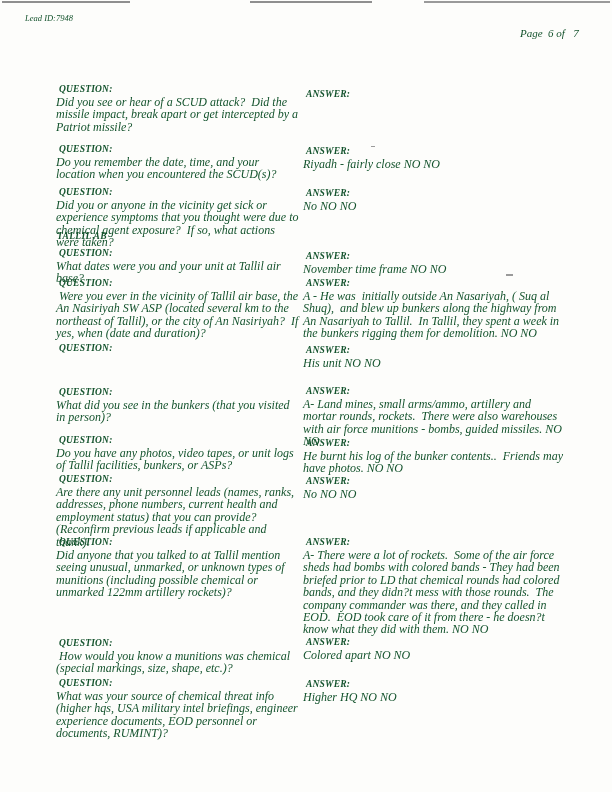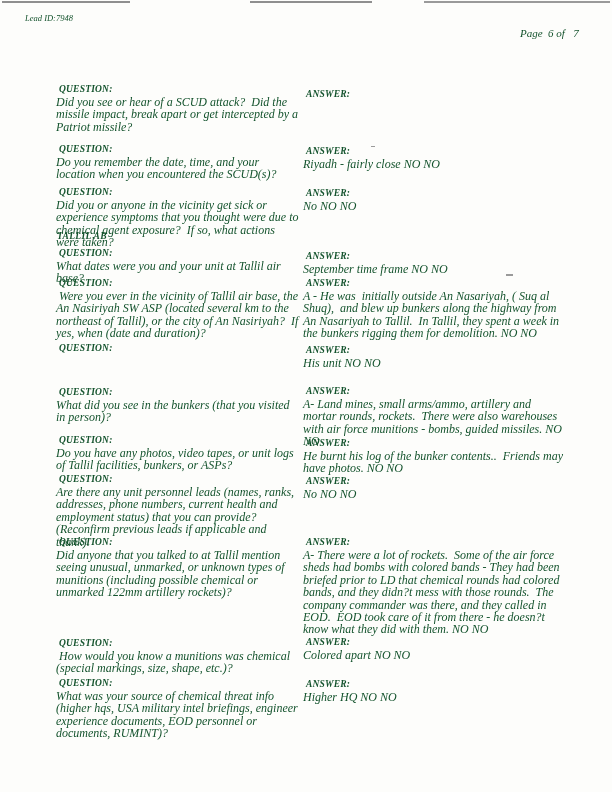--- a/index.html
+++ b/index.html
@@ -116,21 +116,21 @@
   </div>
 
   <div id="section-heading">TALLIL AB</div>
 
   <div class="q-block" style="top:247px">
     <div class="block-label">QUESTION:</div>
     <div class="block-text">What dates were you and your unit at Tallil air base?</div>
   </div>
   <div class="a-block" style="top:250px">
     <div class="block-label">ANSWER:</div>
-    <div class="block-text">September time frame NO NO</div>
+    <div class="block-text">November time frame NO NO</div>
   </div>
 
   <div class="q-block" style="top:277px">
     <div class="block-label">QUESTION:</div>
     <div class="block-text"> Were you ever in the vicinity of Tallil air base, the An Nasiriyah SW ASP (located several km to the northeast of Tallil), or the city of An Nasiriyah?  If yes, when (date and duration)?</div>
   </div>
   <div class="a-block" style="top:277px">
     <div class="block-label">ANSWER:</div>
     <div class="block-text">A - He was  initially outside An Nasariyah, ( Suq al  Shuq),  and blew up bunkers along the highway from An Nasariyah to Tallil.  In Tallil, they spent a week in the bunkers rigging them for demolition. NO NO</div>
   </div>

